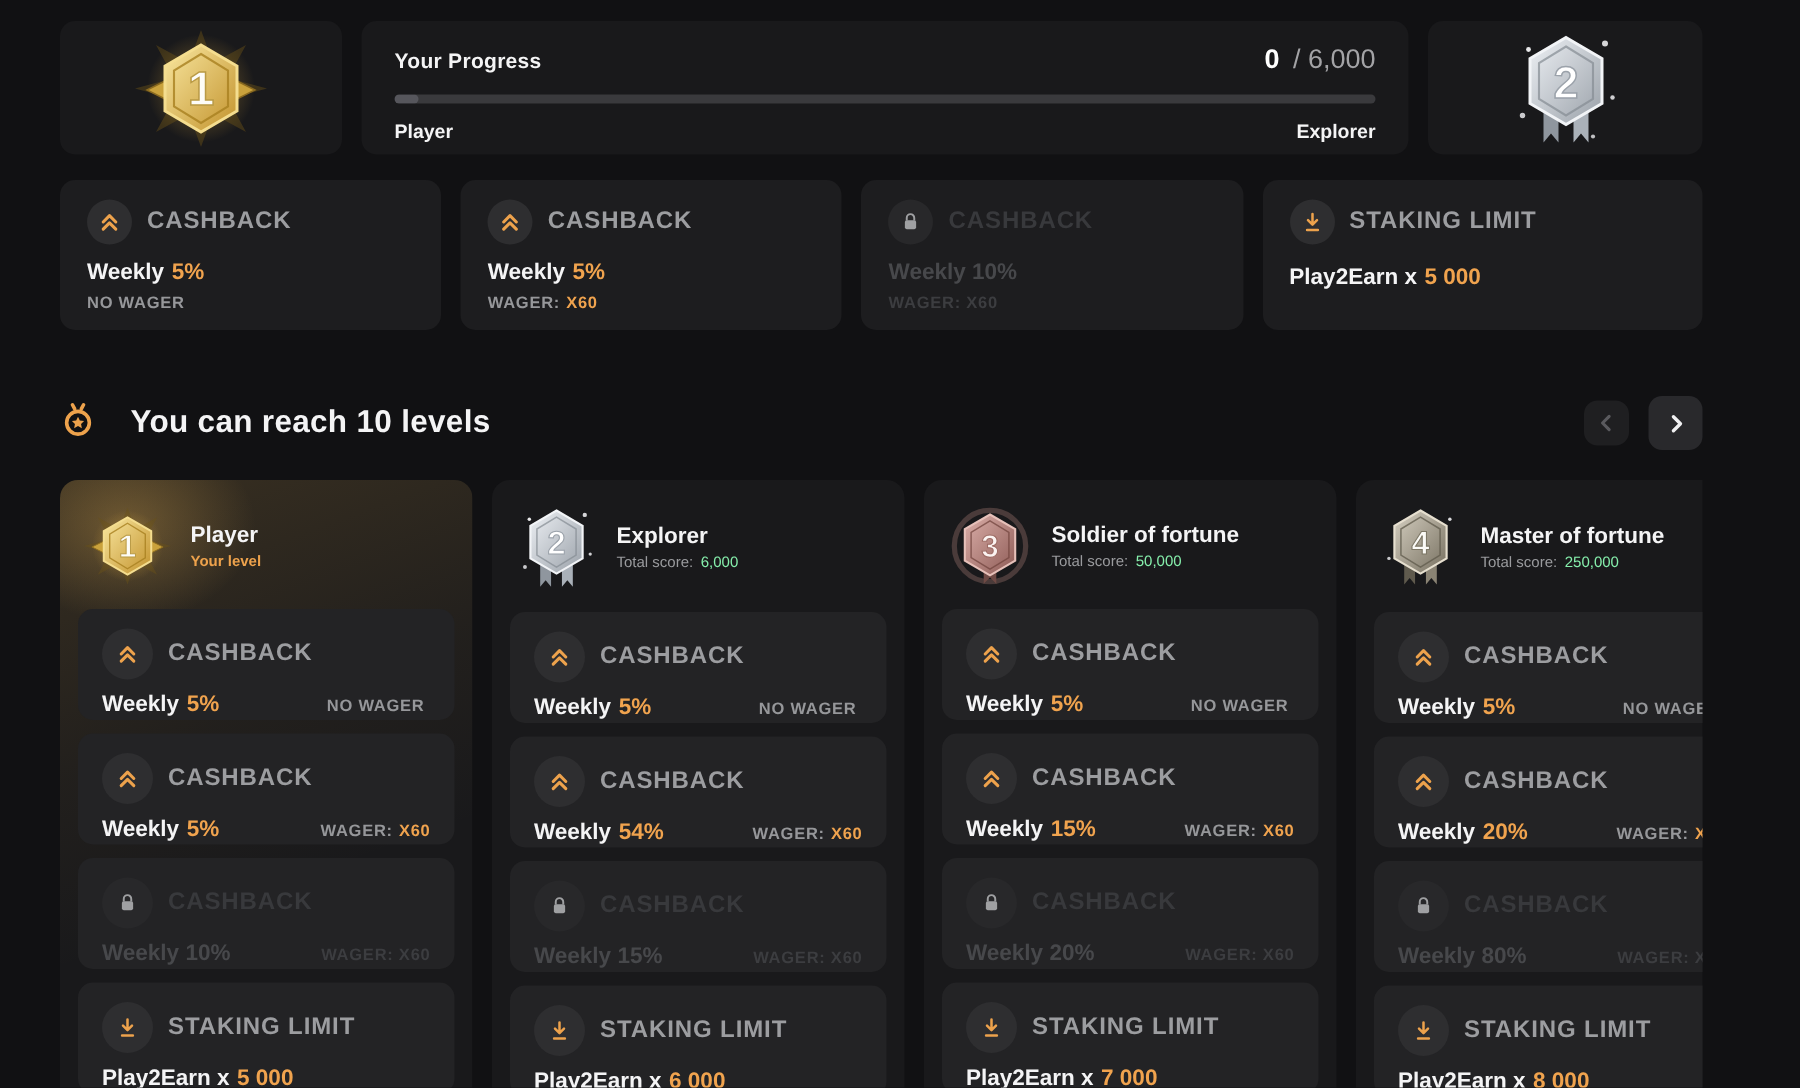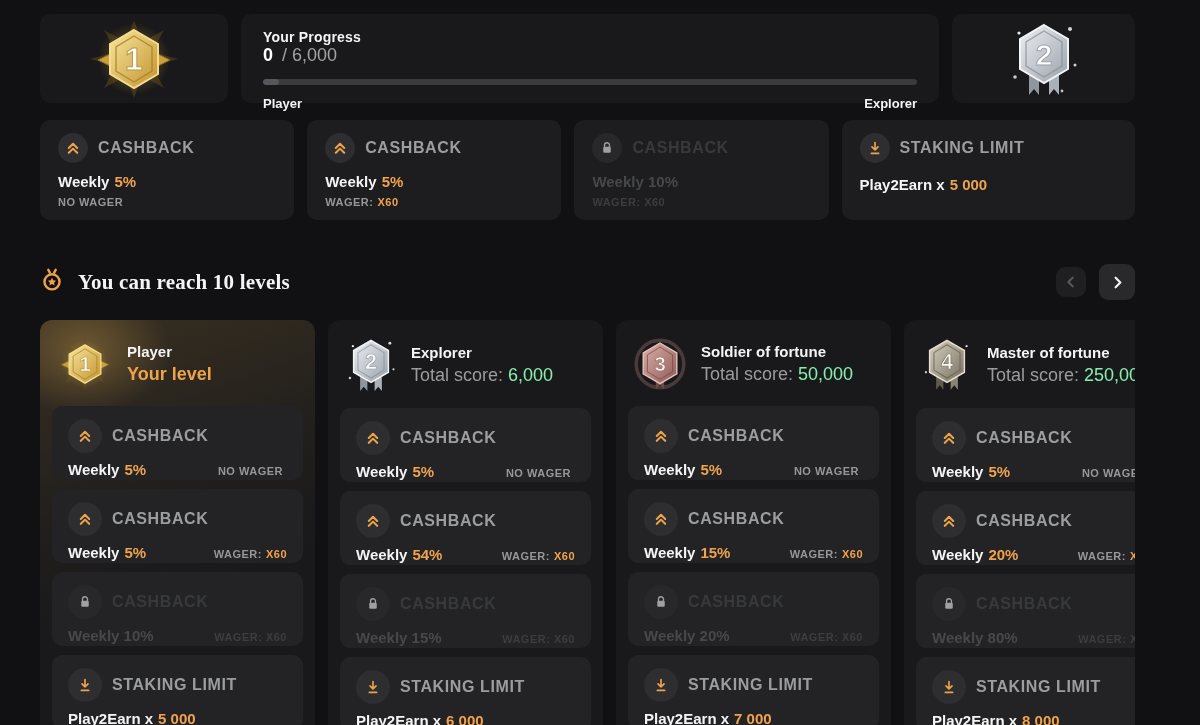--- a/index.html
+++ b/index.html
@@ -13,21 +13,21 @@
 
   
   .top-strip { display:flex; gap:13px; margin-top:14px; height:89px; }
   .badge-card {
     background:#19191b; border-radius:10px; display:flex;
     align-items:center; justify-content:center; flex:0 0 auto;
   }
   .badge-card.cur { width:188px; }
   .badge-card.next { width:183px; }
   .progress-panel { flex:1; background:#19191b; border-radius:10px; padding:15px 22px 13px; }
-  .pp-row1 { display:flex; justify-content:space-between; align-items:baseline;flex-direction:column; }
+  .pp-row1 { display:flex; justify-content:space-between; align-items:baseline; }
   .pp-title { font-size:14px; font-weight:bold; letter-spacing:.2px; }
   .pp-score { font-size:18px; }
   .pp-score .cur { font-weight:bold; color:#fff; }
   .pp-score .tot { color:#a3a3a6; margin-left:4px; }
   .pp-bar { margin-top:13px; height:6px; border-radius:3px; background:#3a3a3d; position:relative; overflow:hidden; }
   .pp-fill { position:absolute; left:0; top:0; bottom:0; width:16px; border-radius:3px; background:#56565c; }
   .pp-row2 { display:flex; justify-content:space-between; margin-top:11px; }
   .pp-lvl { font-size:13px; font-weight:bold; }
 
   
@@ -50,21 +50,21 @@
   .perk.staking .perk-main { margin-top:13px; }
   .perk.locked { }
   .perk.locked .perk-label { color:#38393c; }
   .perk.locked .perk-main { color:#47484b; }
   .perk.locked .perk-main .gold { color:#47484b; }
   .perk.locked .perk-sub { color:#3c3d40; }
   .perk.locked .icon-circle { background:#28282a; }
 
   
   .section-head { display:flex; justify-content:space-between; align-items:center; margin-top:44px; }
-  .sh-left { display:flex; align-items:center; gap:14px;font-family:Liberation Serif, serif; }
+  .sh-left { display:flex; align-items:center; gap:23px; }
   .sh-title { font-size:21px; font-weight:bold; letter-spacing:.2px; }
   .sh-nav { display:flex; align-items:center; gap:13px; }
   .nav-btn { border:none; border-radius:9px; display:flex; align-items:center; justify-content:center; cursor:pointer; }
   .nav-prev { width:30px; height:30px; background:#1f1f21; }
   .nav-next { width:36px; height:36px; background:#29292c; }
 
   
   .carousel { margin-top:20px; width:1095px; overflow:hidden; }
   .car-track { display:flex; gap:13px; }
   .lcol {
@@ -72,21 +72,21 @@
     padding:12px; height:430px;
   }
   .lcol.current {
     background:
       radial-gradient(120px 90px at 16% 7%, rgba(246,190,90,.30), transparent 72%),
       linear-gradient(160deg, rgba(200,150,60,.18), rgba(200,150,60,.05) 38%, rgba(25,25,27,0) 62%),
       #19191b;
   }
   .lhead { display:flex; align-items:center; gap:13px; padding:4px 4px 14px; }
   .lname { font-size:15px; font-weight:bold; }
-  .lsub { margin-top:4px; font-size:18px; }
+  .lsub { margin-top:4px; font-size:10px; }
   .lsub.goldline { color:#eda24c; font-weight:bold; }
   .lsub .sl { color:#9a9b9e; }
   .lsub .sv { color:#86efac; font-weight:normal; margin-left:5px; }
 
   .lcard { background:#232325; border-radius:10px; padding:13px 16px; margin-bottom:9px; height:74px; }
   .lcard .icon-circle { width:34px; height:34px; }
   .lrow2 { display:flex; justify-content:space-between; align-items:baseline; margin-top:8px; }
   .lmain { font-size:15px; font-weight:bold; white-space:nowrap; }
   .lmain .gold { margin-left:5px; }
   .lright { font-size:11px; color:#96979a; font-weight:bold; letter-spacing:.5px; white-space:nowrap; }

